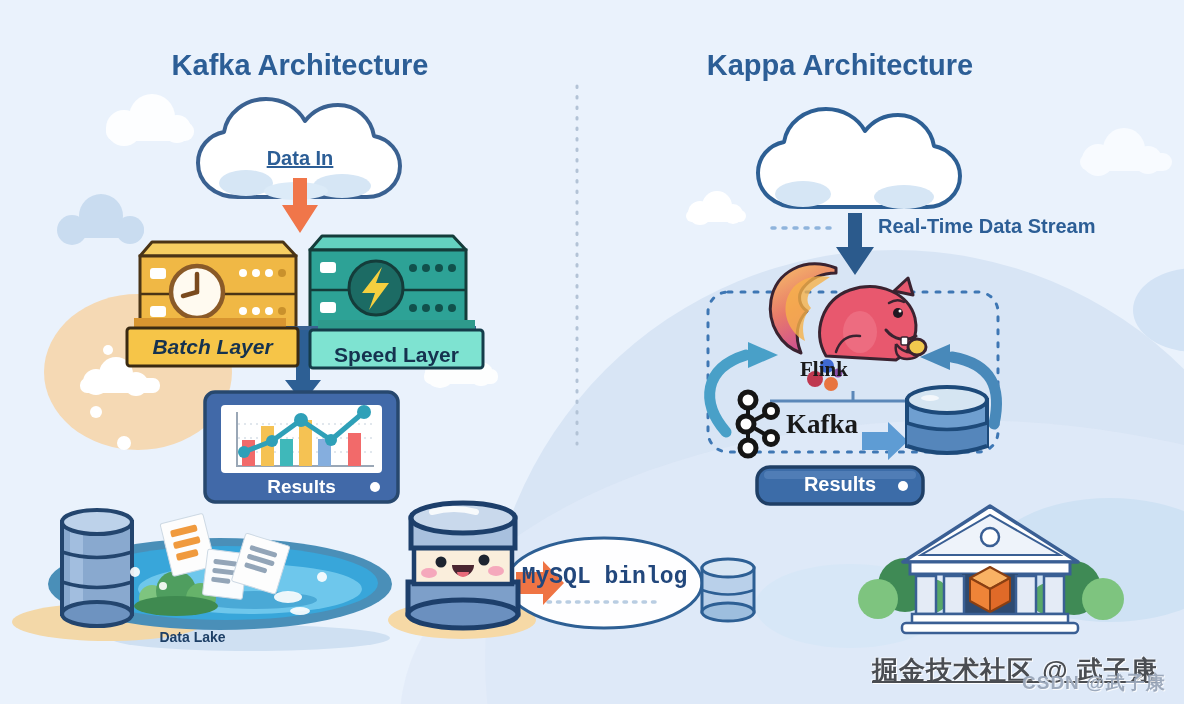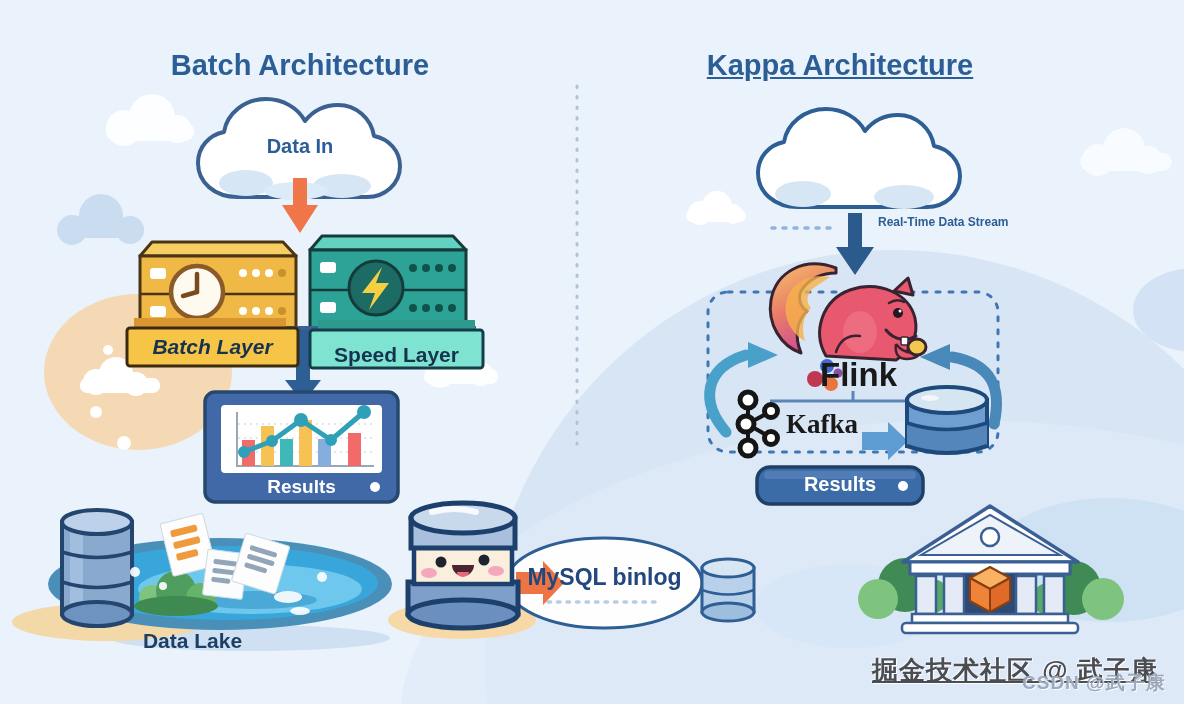--- a/index.html
+++ b/index.html
@@ -377,27 +377,27 @@
           <polygon points="970,578 990,567 1010,578 990,589" fill="#f9b264" stroke="#8a3f12" stroke-width="2" stroke-linejoin="round"></polygon>
           <polygon points="970,578 990,589 990,612 970,601" fill="#ef8438" stroke="#8a3f12" stroke-width="2" stroke-linejoin="round"></polygon>
           <polygon points="990,589 1010,578 1010,601 990,612" fill="#e06a28" stroke="#8a3f12" stroke-width="2" stroke-linejoin="round"></polygon>
         </g>
         <rect x="912" y="614" width="156" height="9" fill="#ffffff" stroke="#3a5f94" stroke-width="2.5"></rect>
         <rect x="902" y="623" width="176" height="10" rx="4" fill="#ffffff" stroke="#3a5f94" stroke-width="2.5"></rect>
       </g>
     </g>
   </svg>
 
-  <div class="lbl center navy" style="left:120px;top:50px;width:360px;font-size:29px;">Batch Architecture</div>
-  <div class="lbl center navy" style="left:252px;top:136px;width:96px;font-size:20px;">Data In</div>
+  <div class="lbl center navy" style="left:120px;top:50px;width:360px;font-size:29px;">Kafka Architecture</div>
+  <div class="lbl center navy" style="left:252px;top:148px;width:96px;font-size:20px;text-decoration:underline;">Data In</div>
   <div class="lbl center ink" style="left:127px;top:336px;width:171px;font-size:21px;font-style:italic;">Batch Layer</div>
   <div class="lbl center ink" style="left:310px;top:344px;width:173px;font-size:21px;">Speed Layer</div>
   <div class="lbl center white" style="left:205px;top:477px;width:193px;font-size:19px;">Results</div>
-  <div class="lbl center dark" style="left:110px;top:630px;width:165px;font-size:21px;">Data Lake</div>
-  <div class="lbl center" style="left:512px;top:565px;width:185px;font-size:23px;color:#22477c;">MySQL binlog</div>
-  <div class="lbl center navy" style="left:670px;top:50px;width:340px;font-size:29px;text-decoration:underline;">Kappa Architecture</div>
-  <div class="lbl navy" style="left:878px;top:216px;width:210px;font-size:12px;">Real-Time Data Stream</div>
-  <div class="lbl black" style="left:820px;top:358px;width:110px;font-size:33px;">Flink</div>
+  <div class="lbl center dark" style="left:110px;top:630px;width:165px;font-size:14px;">Data Lake</div>
+  <div class="lbl center" style="left:512px;top:565px;width:185px;font-size:23px;color:#22477c;font-family:Liberation Mono, monospace;">MySQL binlog</div>
+  <div class="lbl center navy" style="left:670px;top:50px;width:340px;font-size:29px;">Kappa Architecture</div>
+  <div class="lbl navy" style="left:878px;top:216px;width:210px;font-size:20px;">Real-Time Data Stream</div>
+  <div class="lbl black" style="left:800px;top:358px;width:110px;font-size:21px;font-family:Liberation Serif, serif;">Flink</div>
   <div class="lbl black" style="left:786px;top:410px;width:110px;font-size:27px;font-family:Liberation Serif, serif;">Kafka</div>
   <div class="lbl center white" style="left:757px;top:474px;width:166px;font-size:20px;">Results</div>
   <div class="lbl wm1" style="left:872px;top:657px;width:300px;font-size:26px;text-decoration:underline;">掘金技术社区 @ 武子康</div>
   <div class="lbl wm2" style="left:1022px;top:673px;width:162px;font-size:19px;">CSDN @武子康</div>
 </div>
 
 </body></html>

